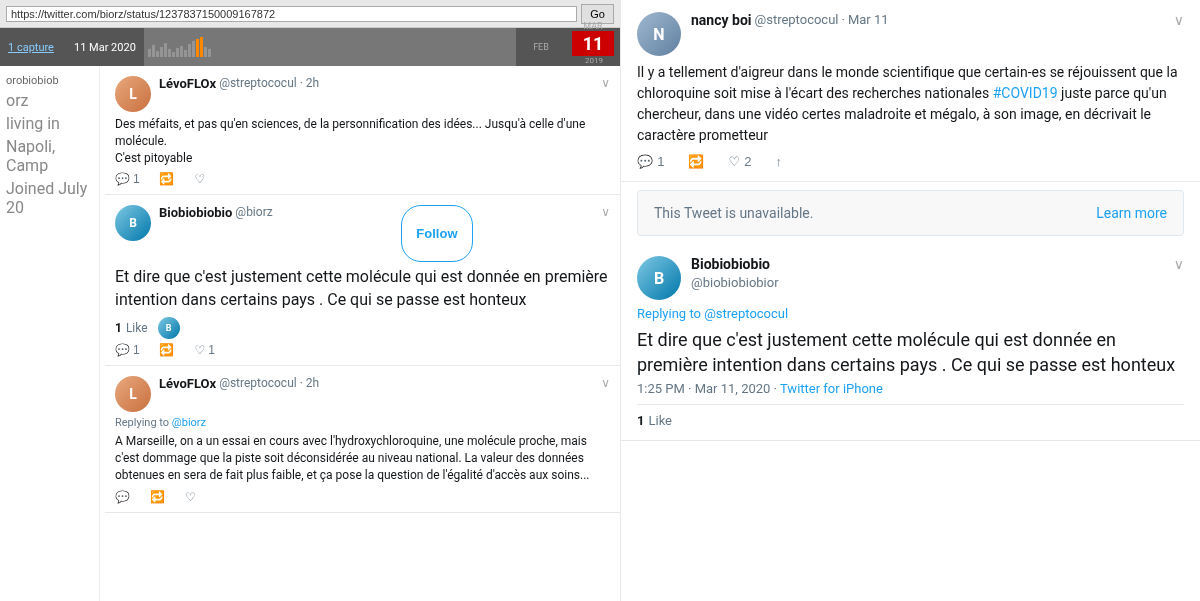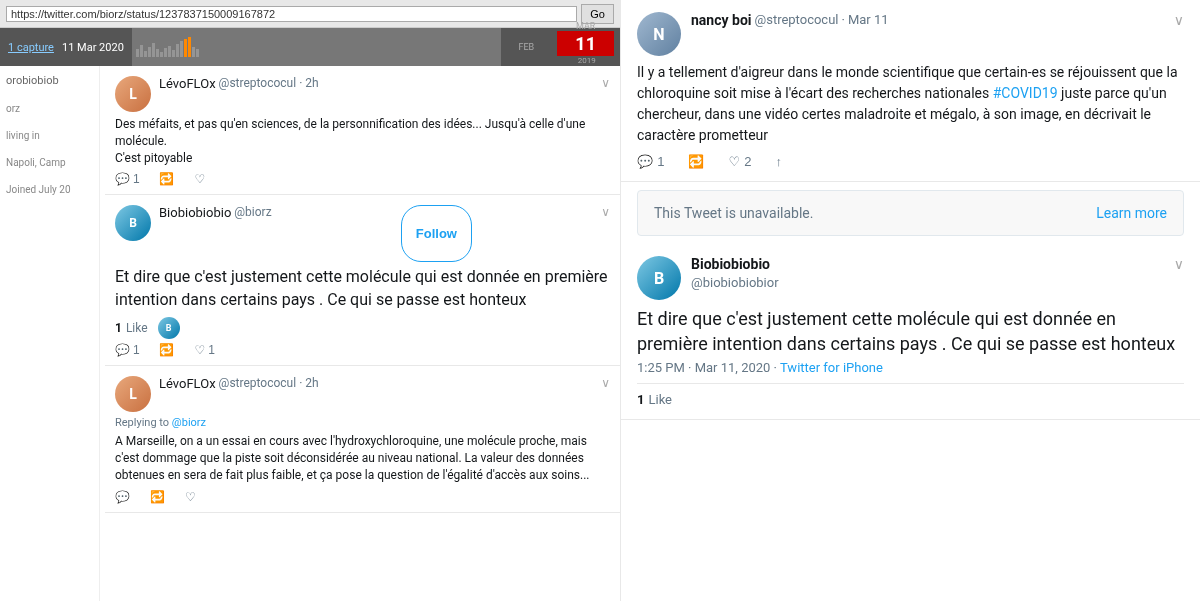--- a/index.html
+++ b/index.html
@@ -58,21 +58,21 @@
       display: flex;
       align-items: stretch;
     }
 
     .calendar-left {
       display: flex;
       align-items: center;
       padding: 0 8px;
       color: white;
       font-size: 11px;
-      gap: 8px;
+      gap: 20px;
     }
 
     .calendar-link {
       color: #88ccff;
       text-decoration: underline;
       font-size: 11px;
       cursor: pointer;
     }
 
     .calendar-timeline {
@@ -98,21 +98,21 @@
       text-transform: uppercase;
     }
 
     .calendar-date-current {
       background: #cc0000;
       color: white;
       font-size: 18px;
       font-weight: bold;
       min-width: 42px;
       text-align: center;
-      padding: 2px 18px;
+      padding: 2px 3px;
     }
 
     .calendar-year-labels {
       display: flex;
       flex-direction: column;
       font-size: 8px;
       color: #aaa;
       margin-left: 2px;
       justify-content: center;
     }
@@ -141,23 +141,22 @@
       gap: 4px;
     }
 
     .profile-username {
       font-size: 11px;
       color: #666;
       word-break: break-all;
     }
 
     .profile-info-line {
-      font-size: 10px;
+      font-size: 16px;
       color: #888;
-      margin-top: 12px;
     }
 
     
     .tweets-column {
       margin-left: 105px;
       padding: 0;
     }
 
     .tweet-card {
       border-bottom: 1px solid #e8e8e8;
@@ -207,21 +206,21 @@
 
     .tweet-name-row {
       display: flex;
       align-items: flex-start;
       gap: 3px;
       flex-wrap: wrap;
     }
 
     .tweet-display-name {
       font-size: 13px;
-      font-weight: normal;
+      font-weight: bold;
       color: #14171a;
     }
 
     .tweet-handle {
       font-size: 12px;
       color: #657786;
     }
 
     .tweet-dot {
       font-size: 12px;
@@ -695,20 +694,24 @@
         <div class="tweet-name-row">
           <span class="right-tweet-name">Biobiobiobio</span>
           <span class="tweet-chevron" style="font-size:14px;">∨</span>
         </div>
         <div>
           <span class="right-tweet-handle">@biobiobiobior</span>
         </div>
       </div>
     </div>
 
+    <div class="tweet-reply-to" style="font-size:13px; margin-bottom:6px;">
+      <span>Replying to</span>
+      <span style="color:#1da1f2;">@streptococul</span>
+    </div>
 
     <div class="right-tweet-body-large">Et dire que c'est justement cette molécule qui est donnée en première intention dans certains pays . Ce qui se passe est honteux</div>
 
 
 
     <div class="right-tweet-timestamp">
       <span>1:25 PM · Mar 11, 2020</span>
       <span> · </span>
       <a href="#">Twitter for iPhone</a>
     </div>

